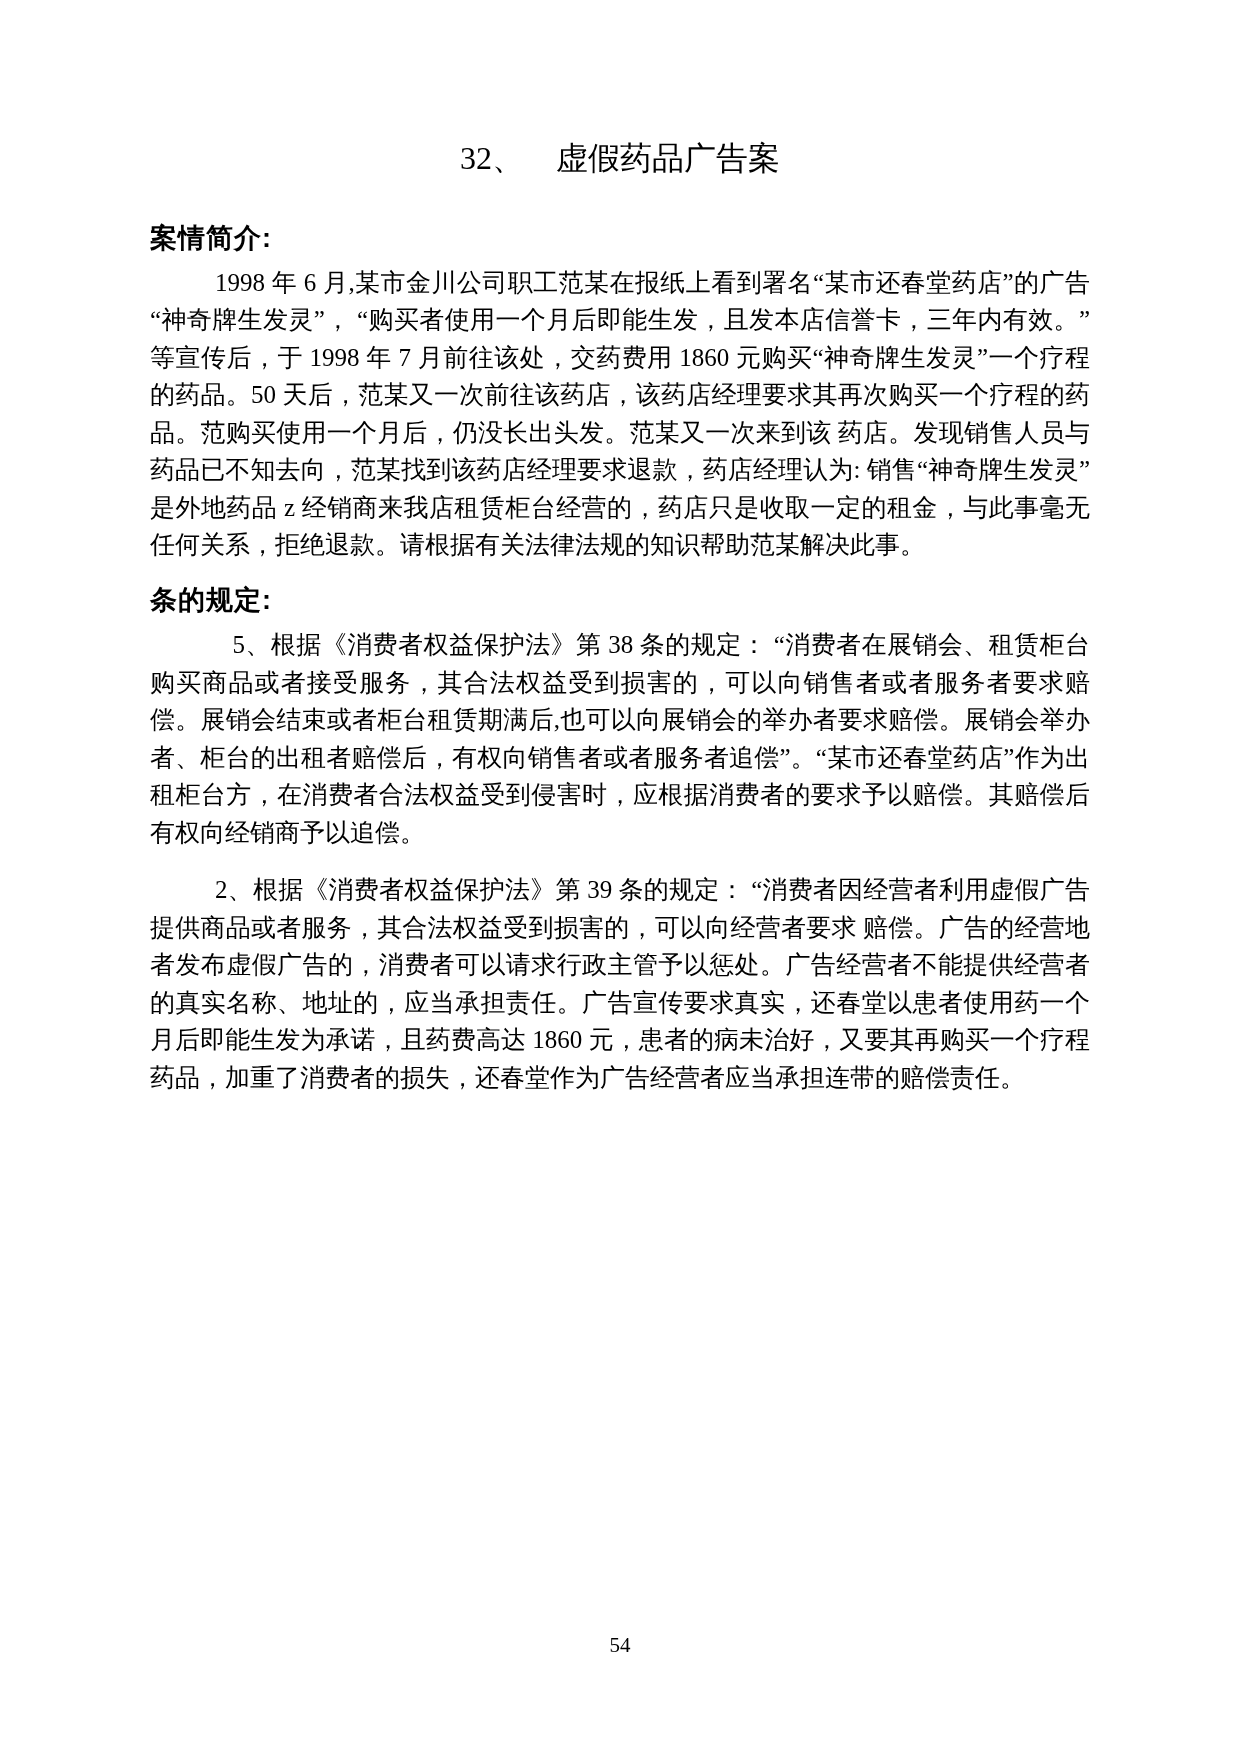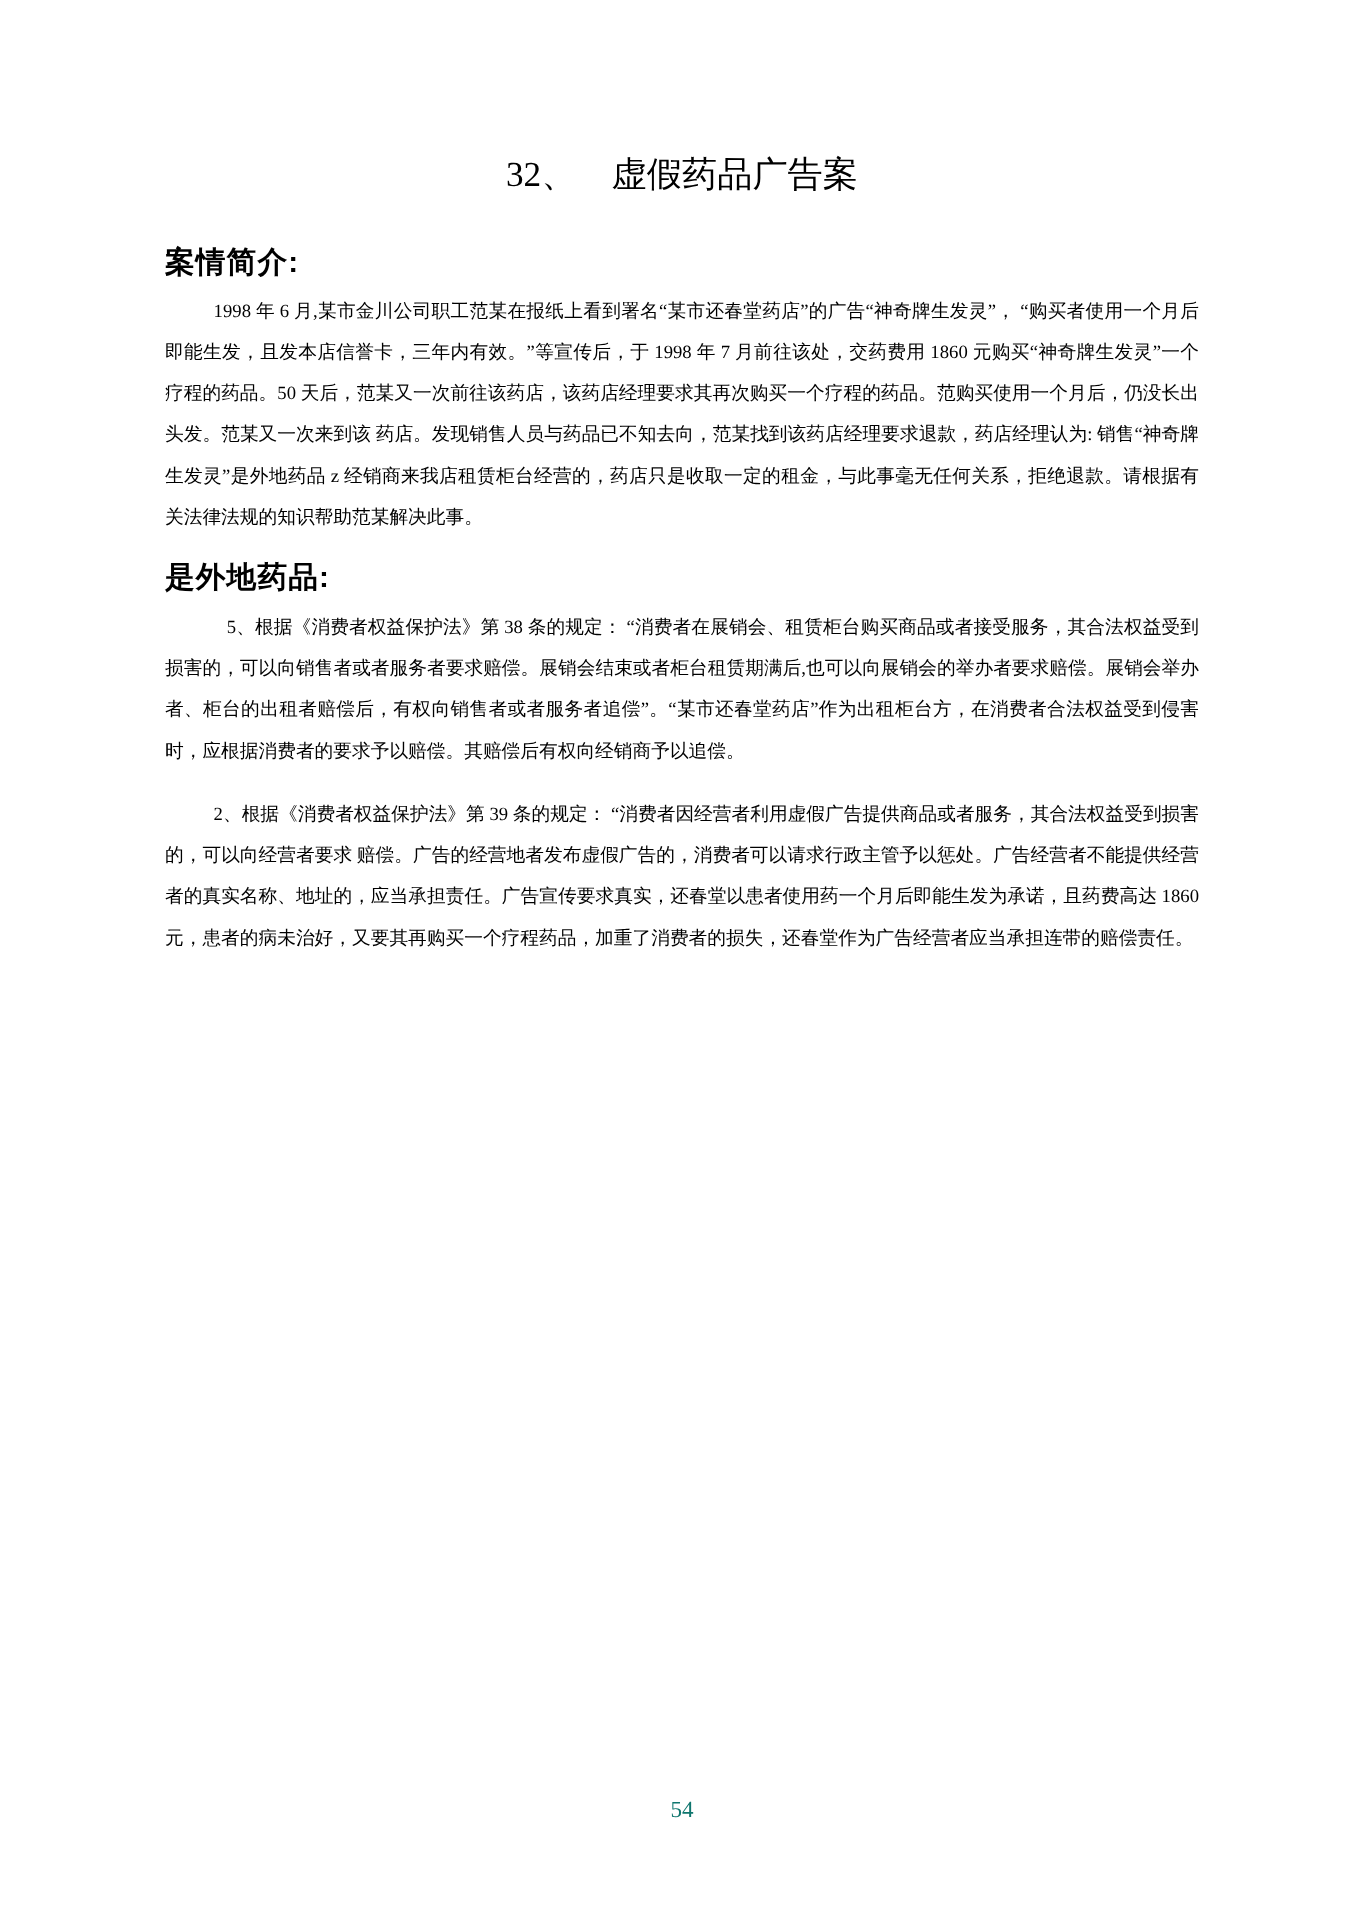--- a/index.html
+++ b/index.html
@@ -33,50 +33,50 @@
     font-size: 27px;
     font-weight: 700;
     line-height: 1.2;
     margin: 0 0 10px 0;
     letter-spacing: 1px;
   }
   .section-heading.second {
     margin-top: 18px;
   }
   .body-para {
-    font-size: 17px;
+    font-size: 25px;
     line-height: 37.5px;
     text-align: justify;
     margin: 0 0 20px 0;
   }
   .indent-a { text-indent: 2.6em; }
   .indent-b { text-indent: 3.3em; }
   .page-number {
     position: absolute;
     left: 0;
     right: 0;
     bottom: 95px;
     text-align: center;
     font-size: 21px;
-    color: #0f766e;
+    color: #000000;
   }
 </style>
 </head>
 <body>
 
 <div class="page">
   <div class="content">
 
     <h1 class="doc-title">32、　虚假药品广告案</h1>
 
     <h2 class="section-heading">案情简介:</h2>
 
     <p class="body-para indent-a">1998 年 6 月,某市金川公司职工范某在报纸上看到署名“某市还春堂药店”的广告“神奇牌生发灵”， “购买者使用一个月后即能生发，且发本店信誉卡，三年内有效。”等宣传后，于 1998 年 7 月前往该处，交药费用 1860 元购买“神奇牌生发灵”一个疗程的药品。50 天后，范某又一次前往该药店，该药店经理要求其再次购买一个疗程的药品。范购买使用一个月后，仍没长出头发。范某又一次来到该 药店。发现销售人员与药品已不知去向，范某找到该药店经理要求退款，药店经理认为: 销售“神奇牌生发灵”是外地药品 z 经销商来我店租赁柜台经营的，药店只是收取一定的租金，与此事毫无任何关系，拒绝退款。请根据有关法律法规的知识帮助范某解决此事。</p>
 
-    <h2 class="section-heading second">是外地药品:</h2>
+    <h2 class="section-heading second">条的规定:</h2>
 
     <p class="body-para indent-b">5、根据《消费者权益保护法》第 38 条的规定： “消费者在展销会、租赁柜台购买商品或者接受服务，其合法权益受到损害的，可以向销售者或者服务者要求赔偿。展销会结束或者柜台租赁期满后,也可以向展销会的举办者要求赔偿。展销会举办者、柜台的出租者赔偿后，有权向销售者或者服务者追偿”。“某市还春堂药店”作为出租柜台方，在消费者合法权益受到侵害时，应根据消费者的要求予以赔偿。其赔偿后有权向经销商予以追偿。</p>
 
     <p class="body-para indent-a">2、根据《消费者权益保护法》第 39 条的规定： “消费者因经营者利用虚假广告提供商品或者服务，其合法权益受到损害的，可以向经营者要求 赔偿。广告的经营地者发布虚假广告的，消费者可以请求行政主管予以惩处。广告经营者不能提供经营者的真实名称、地址的，应当承担责任。广告宣传要求真实，还春堂以患者使用药一个月后即能生发为承诺，且药费高达 1860 元，患者的病未治好，又要其再购买一个疗程药品，加重了消费者的损失，还春堂作为广告经营者应当承担连带的赔偿责任。</p>
 
   </div>
 
   <div class="page-number">54</div>
 </div>
 

